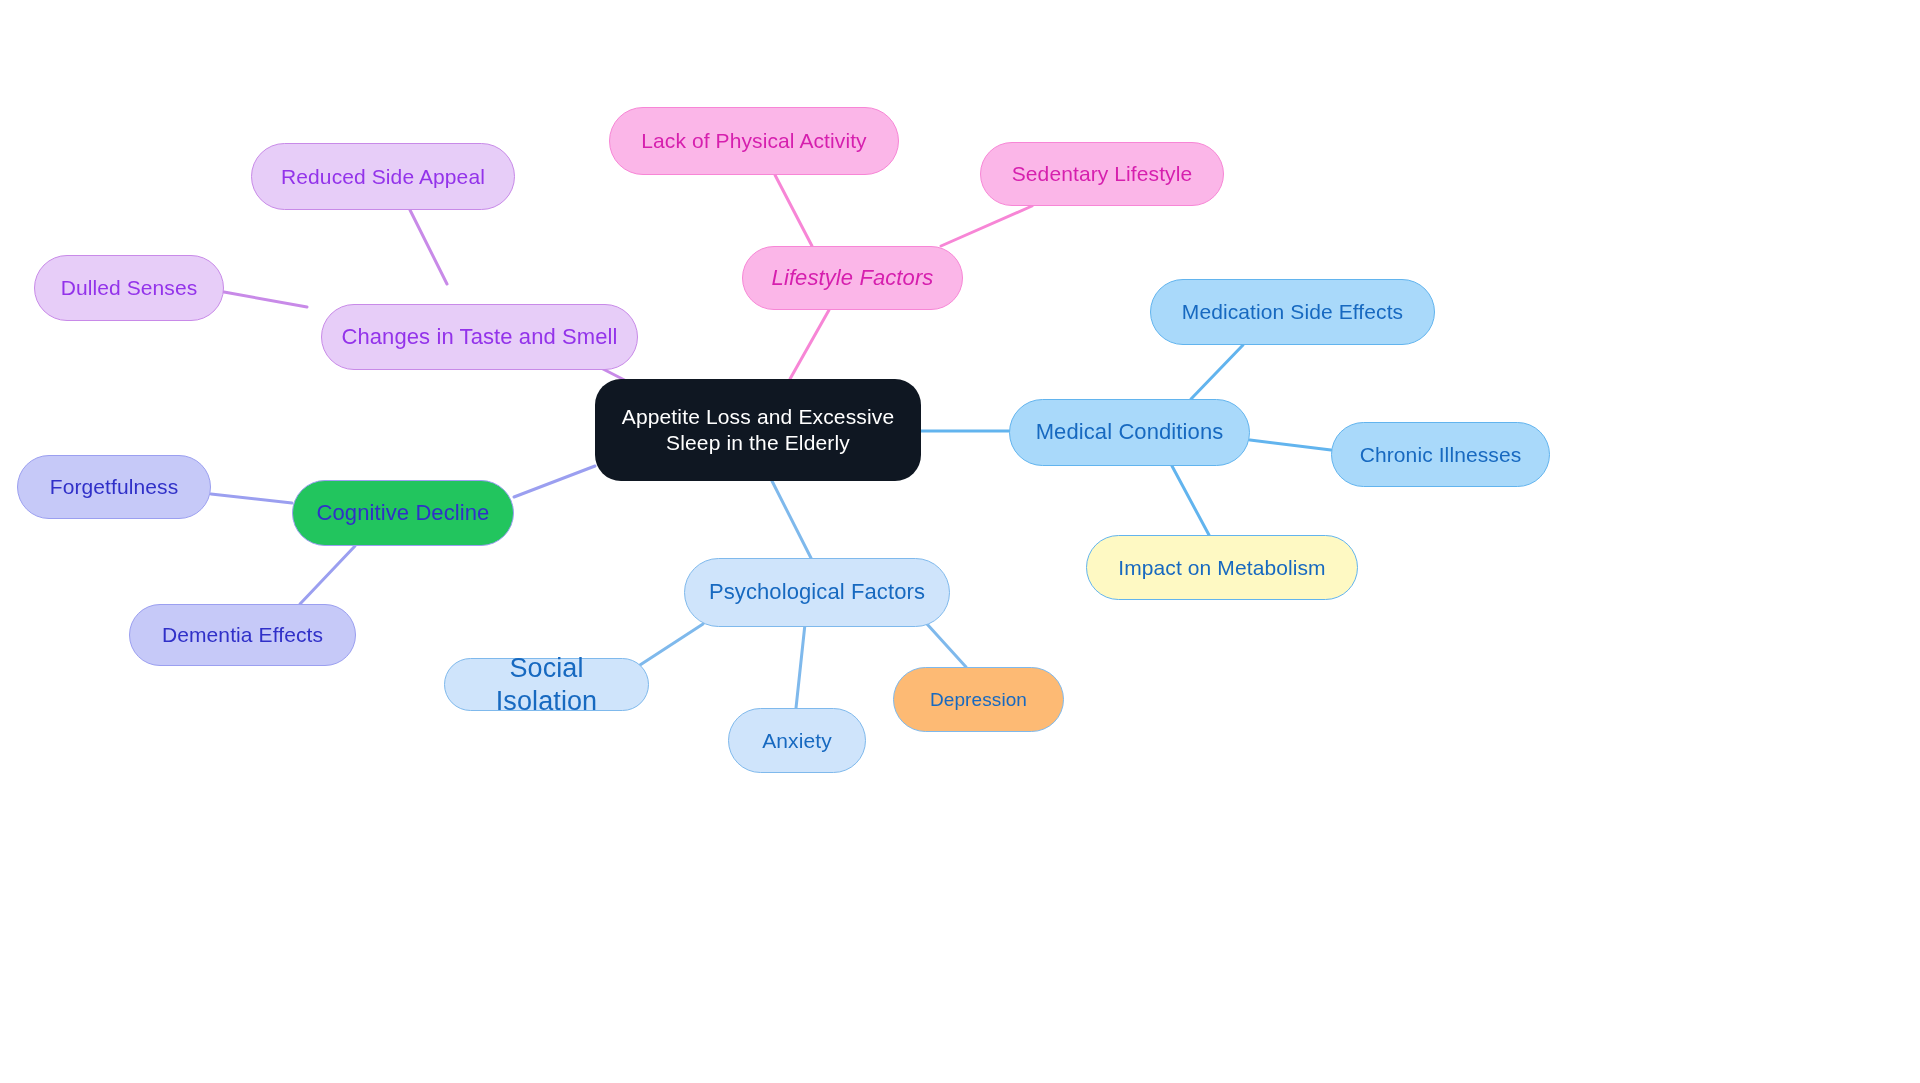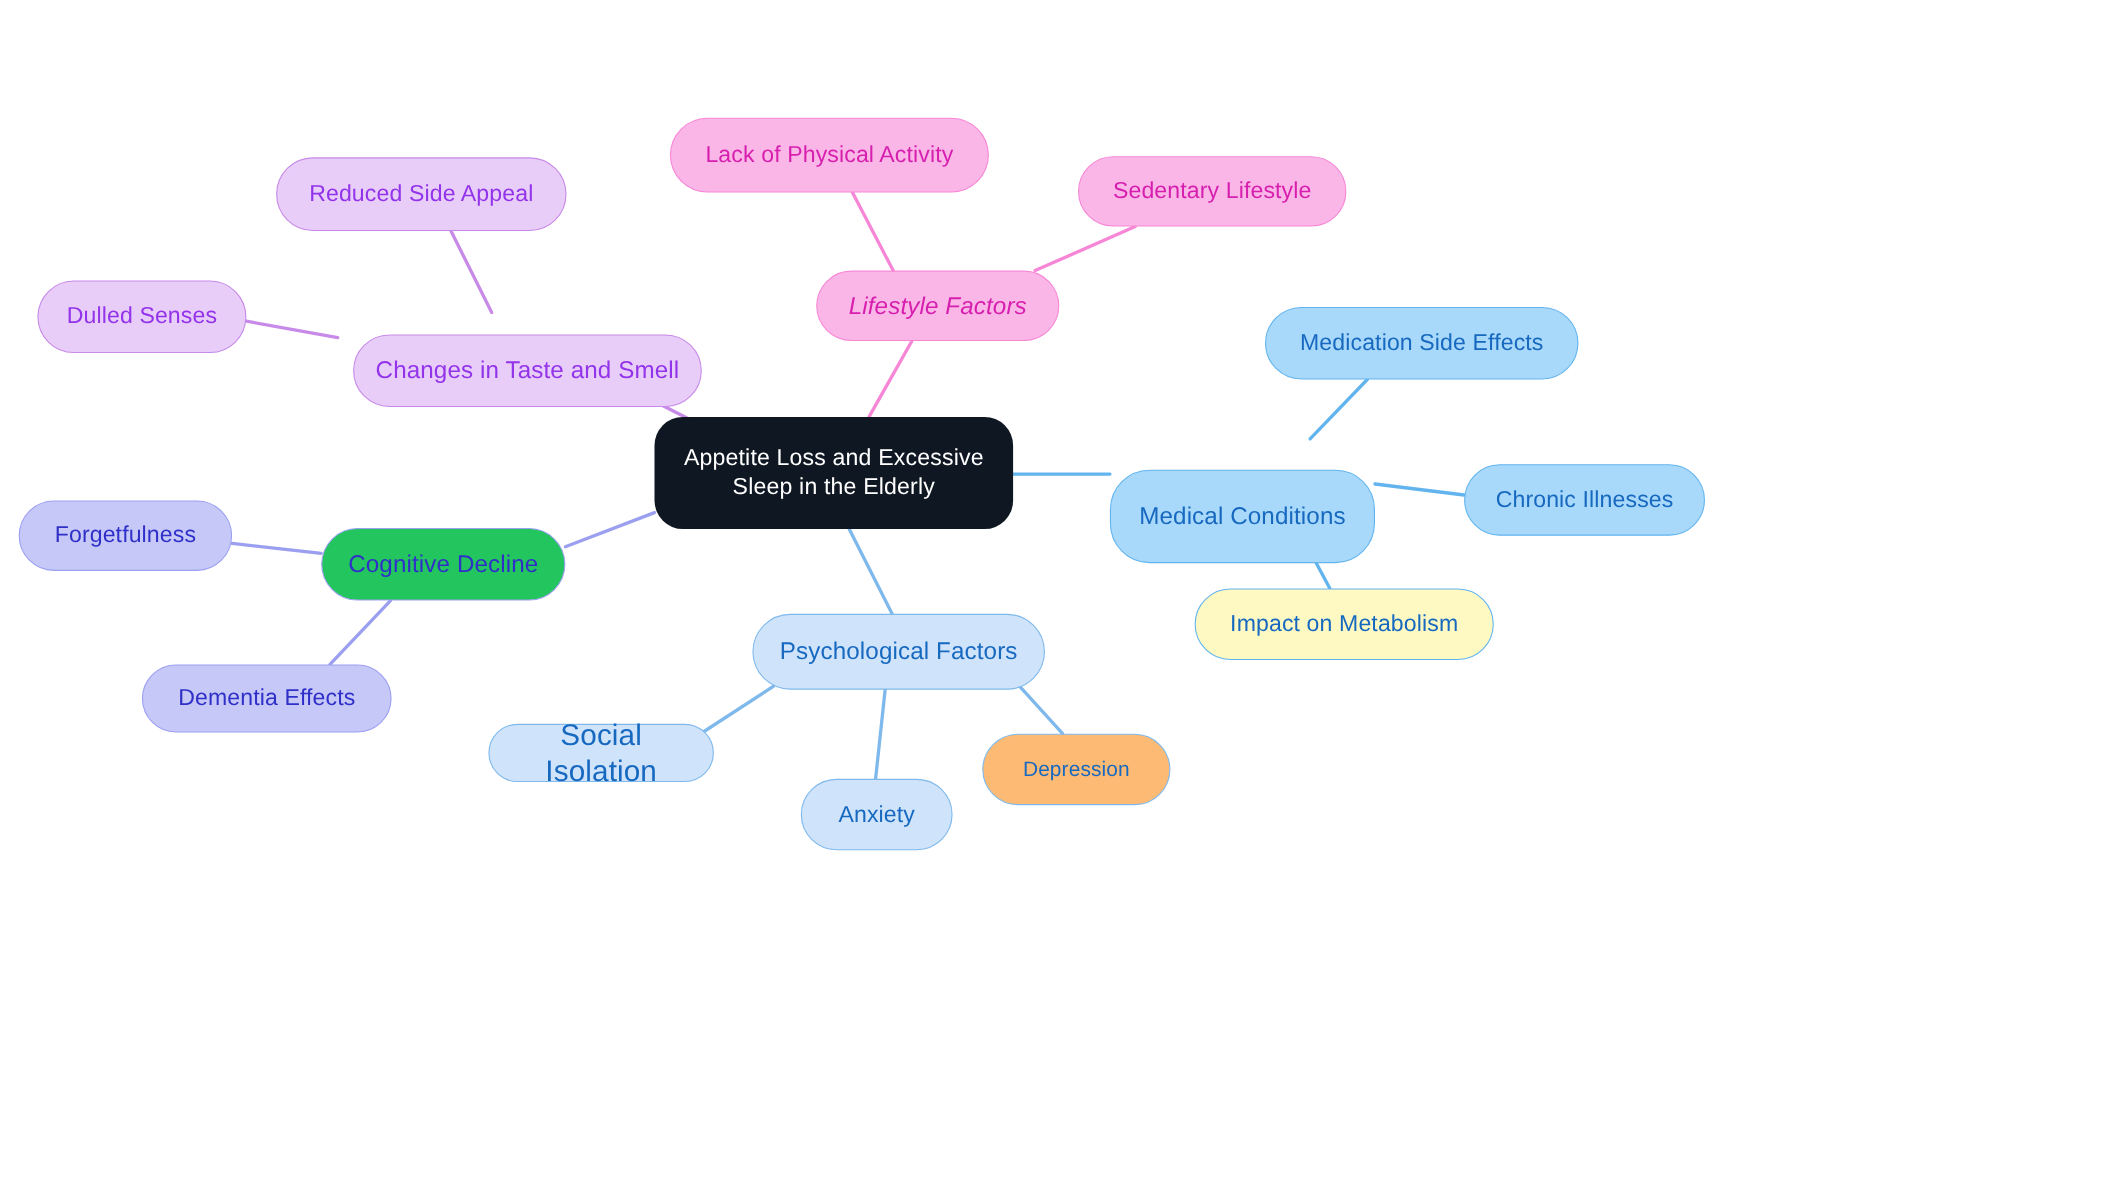--- a/index.html
+++ b/index.html
@@ -78,21 +78,21 @@
 
   <div id="node-layer">
       <div class="node root" style="left: 595px; top: 379px; width: 326px; height: 102px; background: rgb(15, 23, 34); color: rgb(255, 255, 255); border-color: rgb(15, 23, 34); border-radius: 26px; font-size: 21px;">Appetite Loss and Excessive
 Sleep in the Elderly</div>
       <div class="node" style="left: 321px; top: 284px; width: 317px; height: 66px; background: rgb(231, 205, 248); color: rgb(147, 51, 234); border-color: rgb(200, 138, 232); border-radius: 36px; font-size: 22px; margin-top: 20px;">Changes in Taste and Smell</div>
       <div class="node" style="left: 251px; top: 143px; width: 264px; height: 67px; background: rgb(231, 205, 248); color: rgb(147, 51, 234); border-color: rgb(200, 138, 232); border-radius: 36px; font-size: 21px;">Reduced Side Appeal</div>
       <div class="node" style="left: 34px; top: 255px; width: 190px; height: 66px; background: rgb(231, 205, 248); color: rgb(147, 51, 234); border-color: rgb(200, 138, 232); border-radius: 36px; font-size: 21px;">Dulled Senses</div>
       <div class="node" style="left: 742px; top: 246px; width: 221px; height: 64px; background: rgb(251, 182, 232); color: rgb(214, 31, 174); border-color: rgb(247, 134, 214); border-radius: 34px; font-size: 22px; font-style: italic;">Lifestyle Factors</div>
       <div class="node" style="left: 980px; top: 142px; width: 244px; height: 64px; background: rgb(251, 182, 232); color: rgb(214, 31, 174); border-color: rgb(247, 134, 214); border-radius: 34px; font-size: 21px;">Sedentary Lifestyle</div>
       <div class="node" style="left: 609px; top: 107px; width: 290px; height: 68px; background: rgb(251, 182, 232); color: rgb(214, 31, 174); border-color: rgb(247, 134, 214); border-radius: 36px; font-size: 21px;">Lack of Physical Activity</div>
-      <div class="node" style="left: 1009px; top: 399px; width: 241px; height: 85px; background: rgb(169, 217, 250); color: rgb(23, 105, 192); border-color: rgb(98, 180, 238); border-radius: 36px; font-size: 22px; margin-top: 28px;">Medical Conditions</div>
+      <div class="node" style="left: 1009px; top: 399px; width: 241px; height: 67px; background: rgb(169, 217, 250); color: rgb(23, 105, 192); border-color: rgb(98, 180, 238); border-radius: 36px; font-size: 22px;">Medical Conditions</div>
       <div class="node" style="left: 1150px; top: 279px; width: 285px; height: 66px; background: rgb(169, 217, 250); color: rgb(23, 105, 192); border-color: rgb(98, 180, 238); border-radius: 36px; font-size: 21px;">Medication Side Effects</div>
       <div class="node" style="left: 1331px; top: 422px; width: 219px; height: 65px; background: rgb(169, 217, 250); color: rgb(23, 105, 192); border-color: rgb(98, 180, 238); border-radius: 34px; font-size: 21px;">Chronic Illnesses</div>
       <div class="node" style="left: 1086px; top: 535px; width: 272px; height: 65px; background: #fef9c3; color: rgb(23, 105, 192); border-color: rgb(98, 180, 238); border-radius: 34px; font-size: 21px;">Impact on Metabolism</div>
       <div class="node" style="left: 684px; top: 558px; width: 266px; height: 69px; background: rgb(207, 228, 251); color: rgb(23, 105, 192); border-color: rgb(127, 185, 236); border-radius: 36px; font-size: 22px;">Psychological Factors</div>
       <div class="node" style="left: 444px; top: 658px; width: 205px; height: 53px; background: rgb(207, 228, 251); color: rgb(23, 105, 192); border-color: rgb(127, 185, 236); border-radius: 34px; font-size: 27px;">Social Isolation</div>
       <div class="node" style="left: 728px; top: 708px; width: 138px; height: 65px; background: rgb(207, 228, 251); color: rgb(23, 105, 192); border-color: rgb(127, 185, 236); border-radius: 34px; font-size: 21px;">Anxiety</div>
       <div class="node" style="left: 893px; top: 667px; width: 171px; height: 65px; background: #fdba74; color: rgb(23, 105, 192); border-color: rgb(127, 185, 236); border-radius: 34px; font-size: 19px;">Depression</div>
       <div class="node" style="left: 292px; top: 480px; width: 222px; height: 66px; background: #22c55e; color: rgb(48, 48, 200); border-color: rgb(155, 159, 240); border-radius: 36px; font-size: 22px;">Cognitive Decline</div>
       <div class="node" style="left: 17px; top: 455px; width: 194px; height: 64px; background: rgb(198, 201, 248); color: rgb(48, 48, 200); border-color: rgb(155, 159, 240); border-radius: 34px; font-size: 21px;">Forgetfulness</div>
       <div class="node" style="left: 129px; top: 604px; width: 227px; height: 62px; background: rgb(198, 201, 248); color: rgb(48, 48, 200); border-color: rgb(155, 159, 240); border-radius: 32px; font-size: 21px;">Dementia Effects</div>

